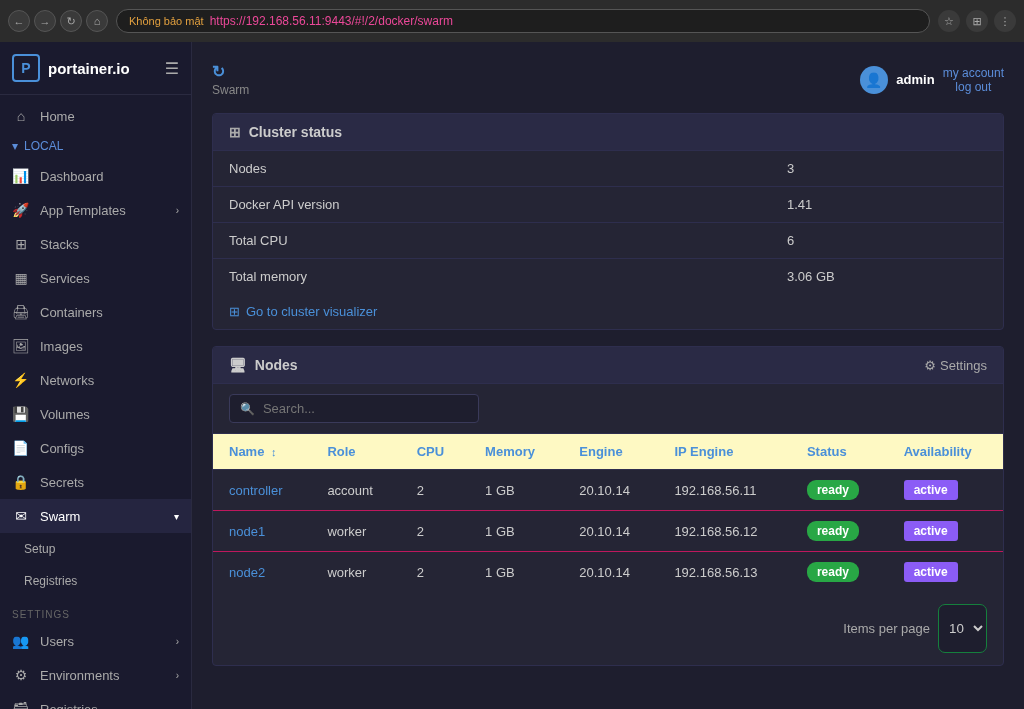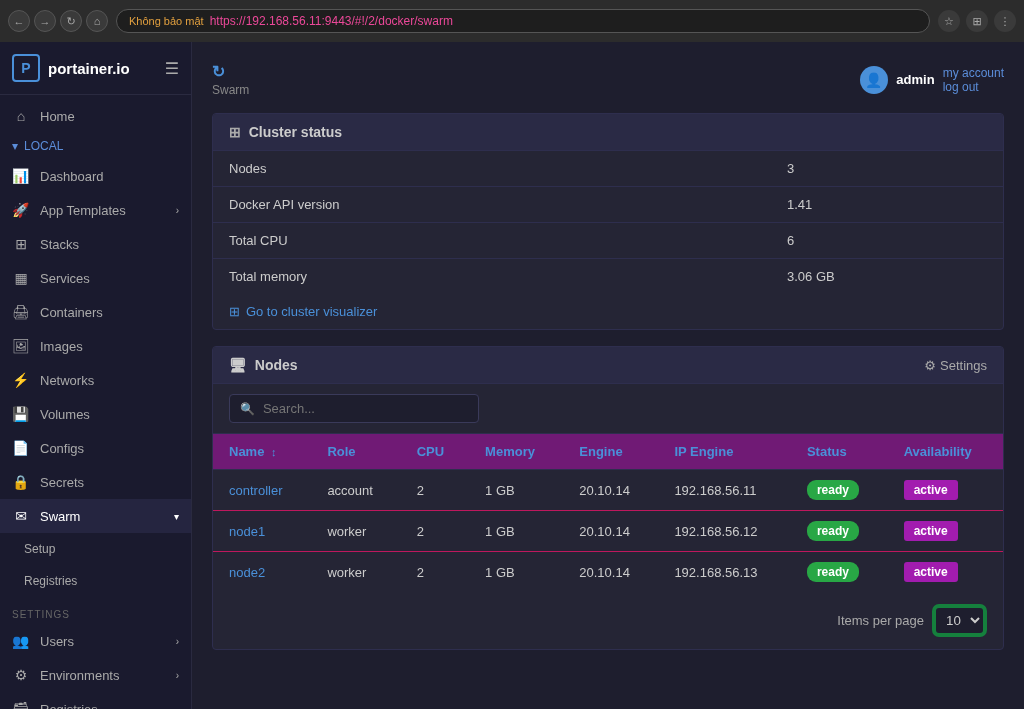--- a/index.html
+++ b/index.html
@@ -40,21 +40,21 @@
     .main-content { flex: 1; background: #1e1e2e; overflow-y: auto; padding: 20px; }
 
     
     .top-bar { display: flex; align-items: center; justify-content: space-between; margin-bottom: 16px; }
     .page-title-wrap { display: flex; flex-direction: column; }
     .page-title { font-size: 20px; color: #fff; font-weight: bold; display: flex; align-items: center; gap: 8px; }
     .page-title .refresh-icon { color: #4a90d9; cursor: pointer; font-size: 16px; }
     .page-subtitle { font-size: 12px; color: #888; margin-top: 2px; }
     .user-section { display: flex; align-items: center; gap: 8px; color: #ccc; }
     .user-avatar { width: 28px; height: 28px; background: #4a90d9; border-radius: 50%; display: flex; align-items: center; justify-content: center; color: #fff; font-size: 14px; }
-    .user-links { display: flex; flex-direction: column; align-items: flex-start; font-size: 12px; }
+    .user-links { display: flex; flex-direction: column; align-items: center; font-size: 12px; }
     .user-links a { color: #5b8dd9; text-decoration: none; }
 
     
     .card { background: #252535; border: 1px solid #2e2e4e; border-radius: 4px; margin-bottom: 16px; overflow: hidden; }
     .card-header { background: #2a2a45; padding: 10px 16px; border-bottom: 1px solid #2e2e4e; display: flex; align-items: center; gap: 8px; font-size: 14px; color: #ccc; font-weight: bold; }
     .card-header .card-icon { color: #aaa; }
     .card-body { padding: 0; }
 
     
     .status-table { width: 100%; }
@@ -70,32 +70,32 @@
     .nodes-title { display: flex; align-items: center; gap: 8px; color: #ccc; font-weight: bold; font-size: 14px; }
     .settings-btn { color: #aaa; cursor: pointer; font-size: 13px; display: flex; align-items: center; gap: 4px; }
 
     .search-bar { padding: 10px 16px; border-bottom: 1px solid #2e2e4e; }
     .search-input-wrap { display: flex; align-items: center; gap: 8px; background: #1e1e2e; border: 1px solid #3a3a5a; border-radius: 4px; padding: 6px 10px; width: 250px; }
     .search-input-wrap input { background: none; border: none; outline: none; color: #ccc; font-size: 13px; flex: 1; }
     .search-icon { color: #666; font-size: 12px; }
 
     
     .nodes-table { width: 100%; border-collapse: collapse; }
-    .nodes-table th { padding: 10px 16px; text-align: left; color: #4a90d9; font-weight: bold; font-size: 13px; background: #701a75; border-bottom: 1px solid #2e2e4e; }
+    .nodes-table th { padding: 10px 16px; text-align: left; color: #4a90d9; font-weight: bold; font-size: 13px; background: #fef9c3; border-bottom: 1px solid #2e2e4e; }
     .nodes-table td { padding: 10px 16px; color: #ccc; border-bottom: 1px solid #be185d; font-size: 13px; }
     .nodes-table tr:last-child td { border-bottom: none; }
     .node-link { color: #4a90d9; text-decoration: none; cursor: pointer; }
     .sort-icon { font-size: 11px; margin-left: 3px; color: #4a90d9; }
 
     .badge { display: inline-block; padding: 3px 10px; border-radius: 3px; font-size: 12px; font-weight: bold; color: #fff; }
     .badge-ready { background: #28a745; border-radius: 9px; }
-    .badge-active { background: #a21caf; }
+    .badge-active { background: #8b5cf6; }
 
     .pagination-row { display: flex; align-items: center; justify-content: flex-end; padding: 12px 16px; gap: 8px; font-size: 13px; color: #aaa; }
-    .per-page-select { background: #1e1e2e; border: 4px solid #15803d; color: #ccc; padding: 4px 6px; border-radius: 7px; cursor: pointer; }
+    .per-page-select { background: #1e1e2e; border: 1px solid #15803d; color: #ccc; padding: 15px 6px; border-radius: 7px; cursor: pointer; }
   </style>
 </head>
 <body>
 
 <div class="browser-chrome">
   <div class="browser-nav-btns">
     <div class="nav-btn">←</div>
     <div class="nav-btn">→</div>
     <div class="nav-btn">↻</div>
     <div class="nav-btn">⌂</div>

